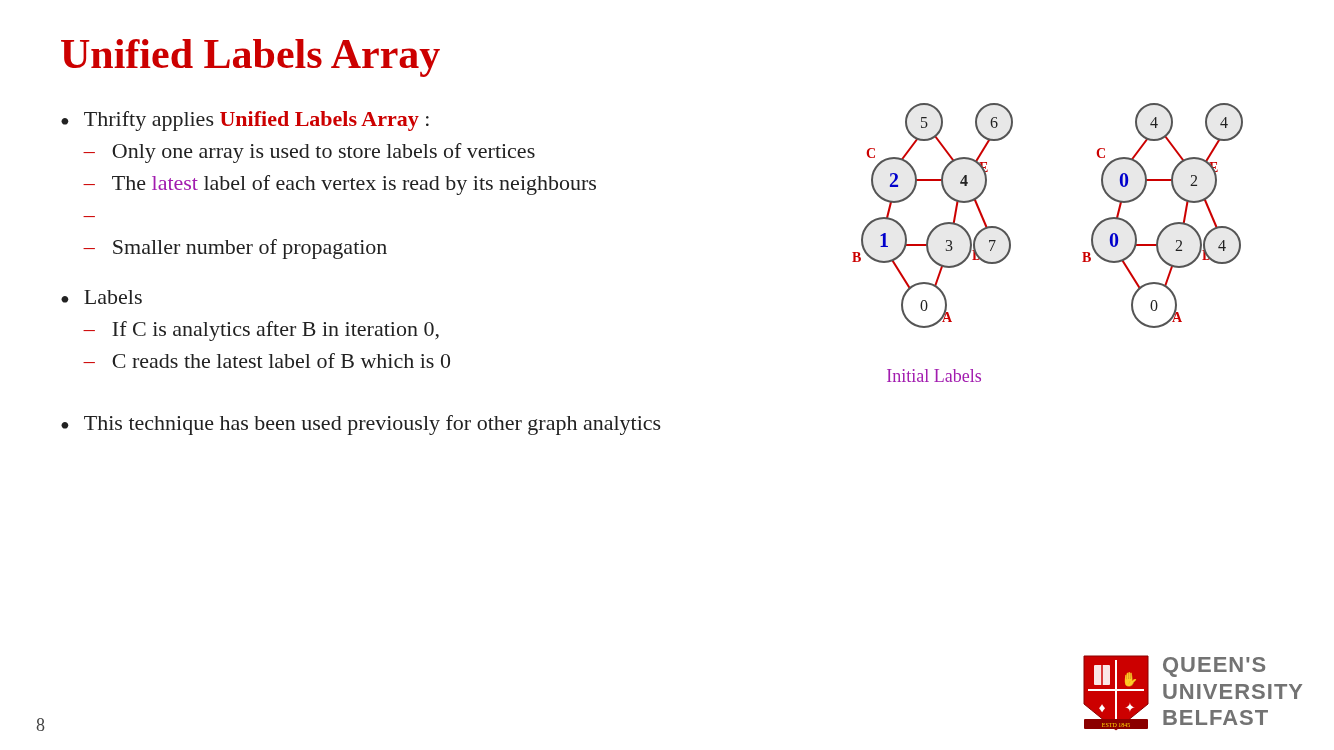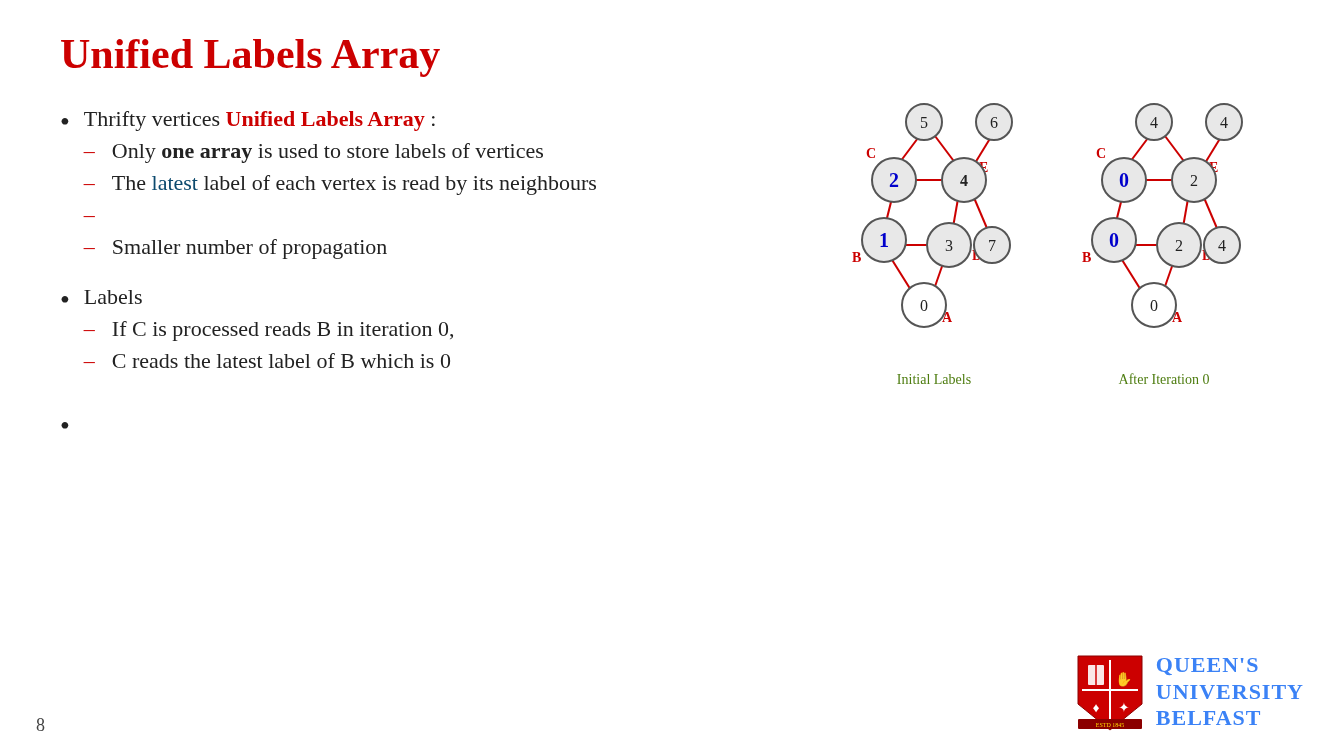--- a/index.html
+++ b/index.html
@@ -54,22 +54,22 @@
       font-size: 22px;
       color: #222;
     }
     .dash {
       color: #c00;
       font-size: 22px;
       margin-right: 10px;
       min-width: 18px;
     }
     .red { color: #c00; font-weight: bold; }
-    .red-plain { color: #0c4a6e; }
-    .bold { font-weight: bold; }
+    .red-plain { color: #a21caf; }
+    .bold { font-weight: normal; }
     .page-num {
       position: absolute;
       bottom: 14px;
       left: 36px;
       font-size: 18px;
       color: #444;
     }
 
     
     .graph-area {
@@ -78,44 +78,43 @@
       right: 30px;
       width: 480px;
       height: 320px;
     }
     .graph-section {
       display: inline-block;
       position: relative;
     }
     .graph-label-bottom {
       text-align: center;
-      font-size: 14px;
-      color: #4d7c0f;
-      margin-top: 6px;
+      font-size: 18px;
+      color: #a21caf;
     }
 
     
     .qub-logo {
       position: absolute;
       bottom: 18px;
       right: 30px;
       display: flex;
       align-items: center;
       gap: 10px;
     }
     .qub-shield {
       width: 72px;
       height: 80px;
     }
     .qub-text {
-      color: #3b82f6;
+      color: #737373;
       font-size: 22px;
       font-weight: bold;
       line-height: 1.2;
-      font-family: Liberation Serif, serif;
+      font-family: Liberation Sans, sans-serif;
     }
     .qub-text div { letter-spacing: 1px; }
 
     
     .node-circle {
       fill: #e8e8e8;
       stroke: #555;
       stroke-width: 2;
     }
     .node-circle-white {
@@ -158,21 +157,21 @@
 <body>
 
 <div class="slide">
   <h1>Unified Labels Array</h1>
 
   <ul class="bullet-main">
 
     <li>
       <span class="bullet-dot">•</span>
       <div>
-        <span>Thrifty vertices </span><span class="red">Unified Labels Array</span><span> :</span>
+        <span>Thrifty applies </span><span class="red">Unified Labels Array</span><span> :</span>
         <ul class="sub-list">
           <li>
             <span class="dash">–</span>
             <span>Only <span class="bold">one array</span> is used to store labels of vertices</span>
           </li>
           <li>
             <span class="dash">–</span>
             <span>The <span class="red-plain">latest</span> label of each vertex is read by its neighbours</span>
           </li>
           <li>
@@ -186,32 +185,33 @@
       </div>
     </li>
 
     <li style="margin-top:18px;">
       <span class="bullet-dot">•</span>
       <div>
         <span>Labels</span>
         <ul class="sub-list">
           <li>
             <span class="dash">–</span>
-            <span>If C is processed reads B in iteration 0,</span>
+            <span>If C is analytics after B in iteration 0,</span>
           </li>
           <li>
             <span class="dash">–</span>
             <span>C reads the latest label of B which is 0</span>
           </li>
         </ul>
       </div>
     </li>
 
     <li style="margin-top:30px;">
       <span class="bullet-dot">•</span>
+      <span>This technique has been used previously for other graph analytics</span>
     </li>
 
   </ul>
 
   <div class="graph-area">
 
     <div class="graph-section" style="position:absolute; left:0; top:0;">
       <svg width="220" height="260">
 
         <line class="edge" x1="70" y1="70" x2="100" y2="30"></line>
@@ -304,21 +304,20 @@
         <text class="node-text" x="125" y="145">2</text>
         <text class="label-text" x="148" y="160">D</text>
 
         <circle class="node-circle" cx="168" cy="145" r="18"></circle>
         <text class="node-text" x="168" y="145">4</text>
 
         <circle class="node-circle-white" cx="100" cy="205" r="22"></circle>
         <text class="node-text" x="100" y="205">0</text>
         <text class="label-text" x="118" y="222">A</text>
       </svg>
-      <div class="graph-label-bottom">After Iteration 0</div>
     </div>
   </div>
 
   <div class="page-num">8</div>
 
   <div class="qub-logo">
     <svg class="qub-shield" viewBox="0 0 72 80" xmlns="http://www.w3.org/2000/svg">
 
       <path d="M4,4 H68 V52 Q36,78 36,78 Q36,78 4,52 Z" fill="#c00" stroke="#8b0000" stroke-width="1"></path>
 

